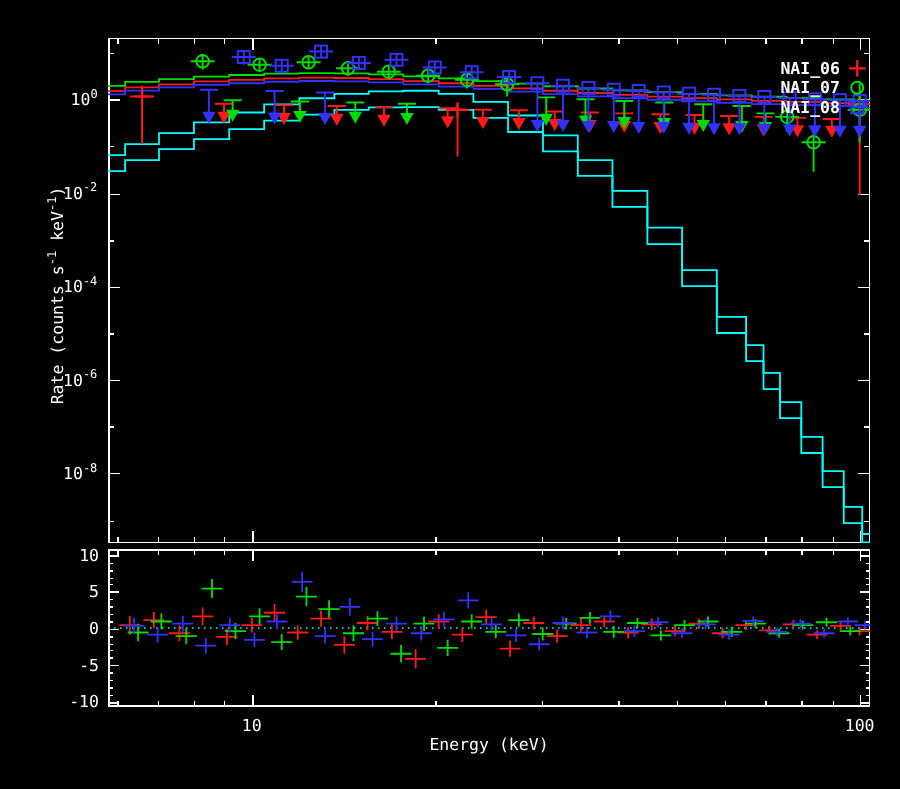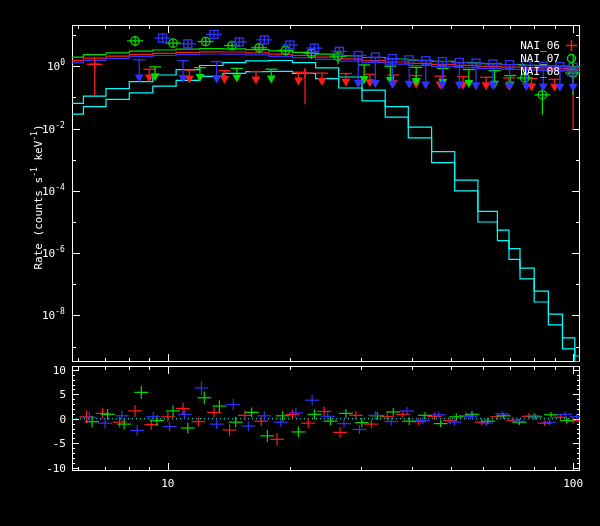--- a/index.html
+++ b/index.html
@@ -4,21 +4,21 @@
 <style>
   html,body{margin:0;padding:0;background:#000;}
   #stage{position:relative;width:600px;height:526px;background:#000;overflow:hidden;
          font-family:"DejaVu Sans Mono","Liberation Mono",monospace;}
   #plot{position:absolute;left:0;top:0;}
   .hud{position:absolute;color:#fff;font-size:11px;line-height:12px;white-space:nowrap;}
   #title{top:6px;right:9px;}
   #xlabel{top:491px;left:72px;width:508px;text-align:center;}
   #ylabel{top:197px;left:37px;transform:translate(-50%,-50%) rotate(-90deg);}
   #ylabel sup{font-size:8px;}
-  #legend{position:absolute;top:39px;left:504px;width:74px;}
+  #legend{position:absolute;top:39px;left:504px;width:74px;font-weight:bold;}
   .legend-row{display:flex;align-items:center;justify-content:flex-end;gap:5px;height:13px;
               color:#fff;font-size:11px;}
   .legend-row svg{flex:0 0 auto;}
 </style>
 </head>
 <body>
 
 <div id="stage">
   <svg id="plot" width="600" height="526">
       <defs>
@@ -594,20 +594,21 @@
           <line x1="526.6064737837135" y1="415.8139534883721" x2="540.6064737837135" y2="415.8139534883721" stroke="#3232ff" stroke-width="1.2"></line>
           <line x1="549.3961670504971" y1="425.09302325581393" x2="549.3961670504971" y2="419.2325581395349" stroke="#3232ff" stroke-width="1.2"></line>
           <line x1="542.3961670504971" y1="422.1627906976744" x2="556.3961670504971" y2="422.1627906976744" stroke="#3232ff" stroke-width="1.2"></line>
           <line x1="565.1784876710019" y1="417.27906976744185" x2="565.1784876710019" y2="411.4186046511628" stroke="#3232ff" stroke-width="1.2"></line>
           <line x1="558.1784876710019" y1="414.3488372093023" x2="572.1784876710019" y2="414.3488372093023" stroke="#3232ff" stroke-width="1.2"></line>
           <line x1="576.5826173896764" y1="419.72093023255815" x2="576.5826173896764" y2="413.8604651162791" stroke="#3232ff" stroke-width="1.2"></line>
           <line x1="569.5826173896764" y1="416.7906976744186" x2="583.5826173896764" y2="416.7906976744186" stroke="#3232ff" stroke-width="1.2"></line>
         </g>
       </g>
     </svg>
+  <div id="xlabel" class="hud">Energy (keV)</div>
   <div id="ylabel" class="hud"><span>Rate (counts s</span><sup>-1</sup><span> keV</span><sup>-1</sup><span>)</span></div>
   <div id="legend">
       <div class="legend-row">
         <span>NAI_06</span>
         <svg width="13" height="13">
           <line x1="1" y1="6.5" x2="12" y2="6.5" stroke="#ff1a1a" stroke-width="1.5"></line>
           <line x1="6.5" y1="1" x2="6.5" y2="12" stroke="#ff1a1a" stroke-width="1.5"></line>
         </svg>
       </div>
       <div class="legend-row">

